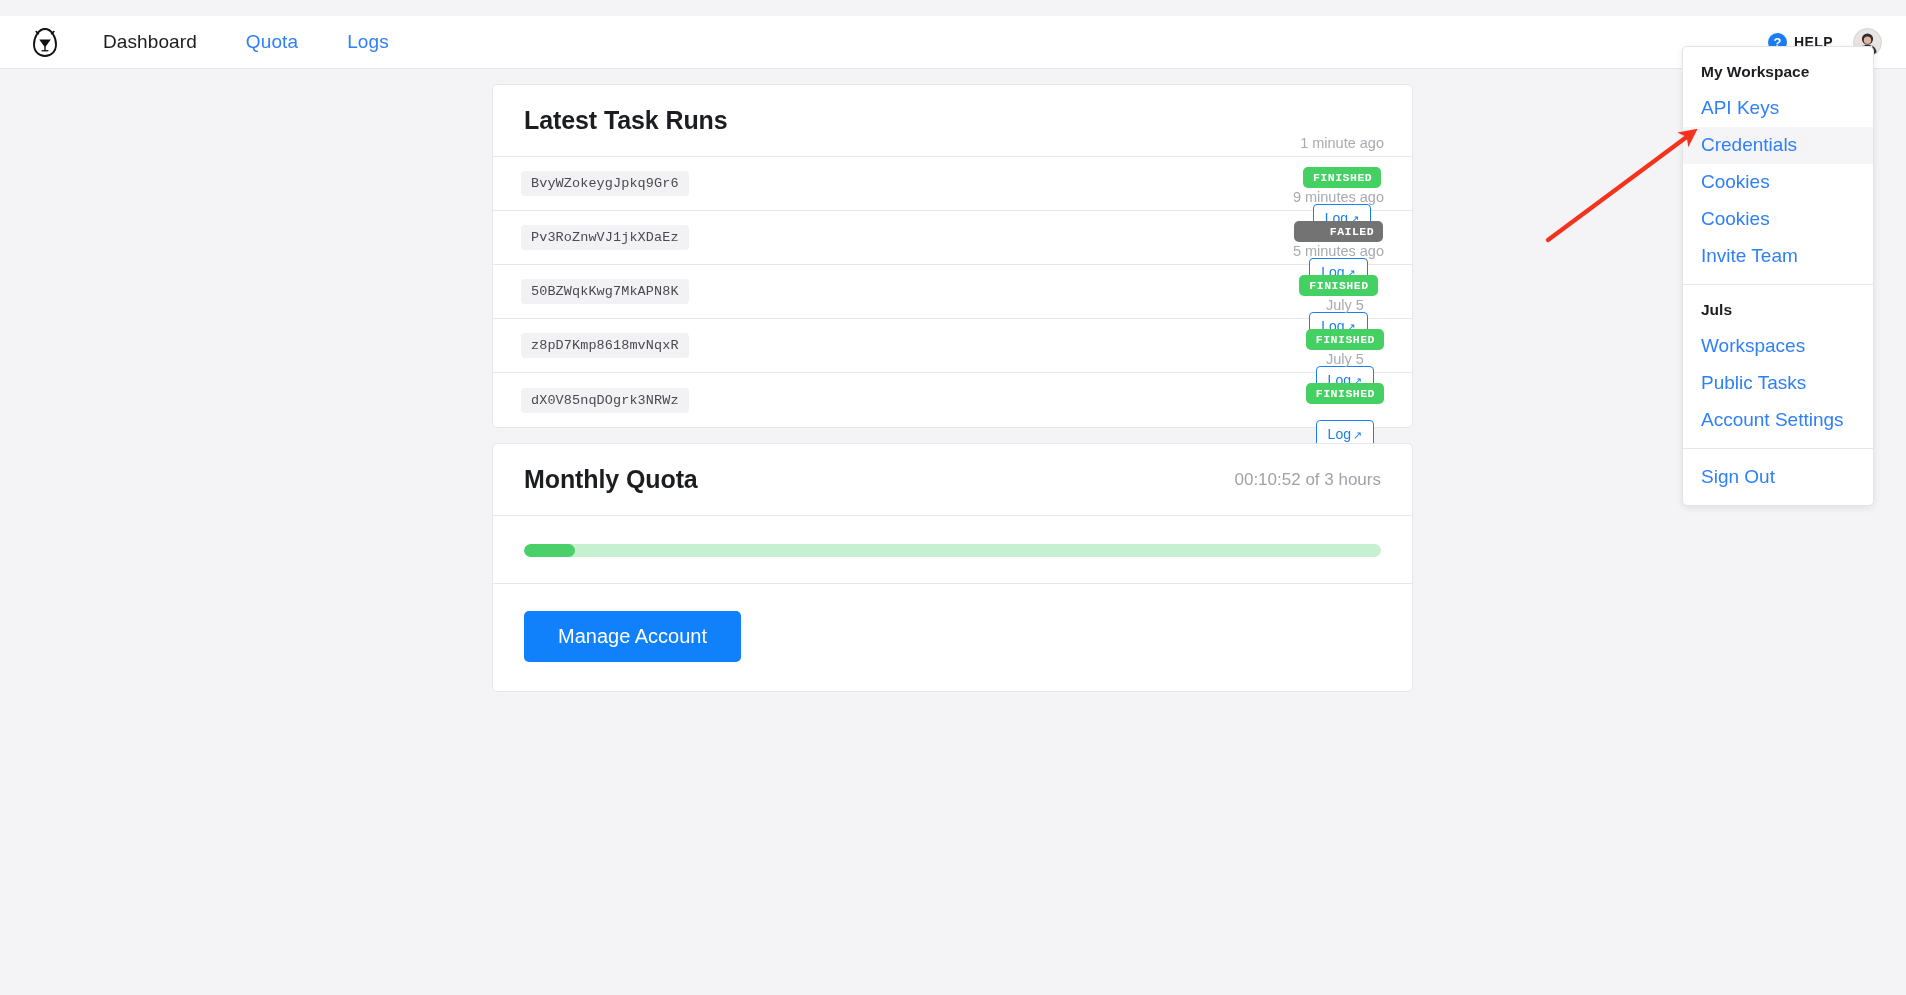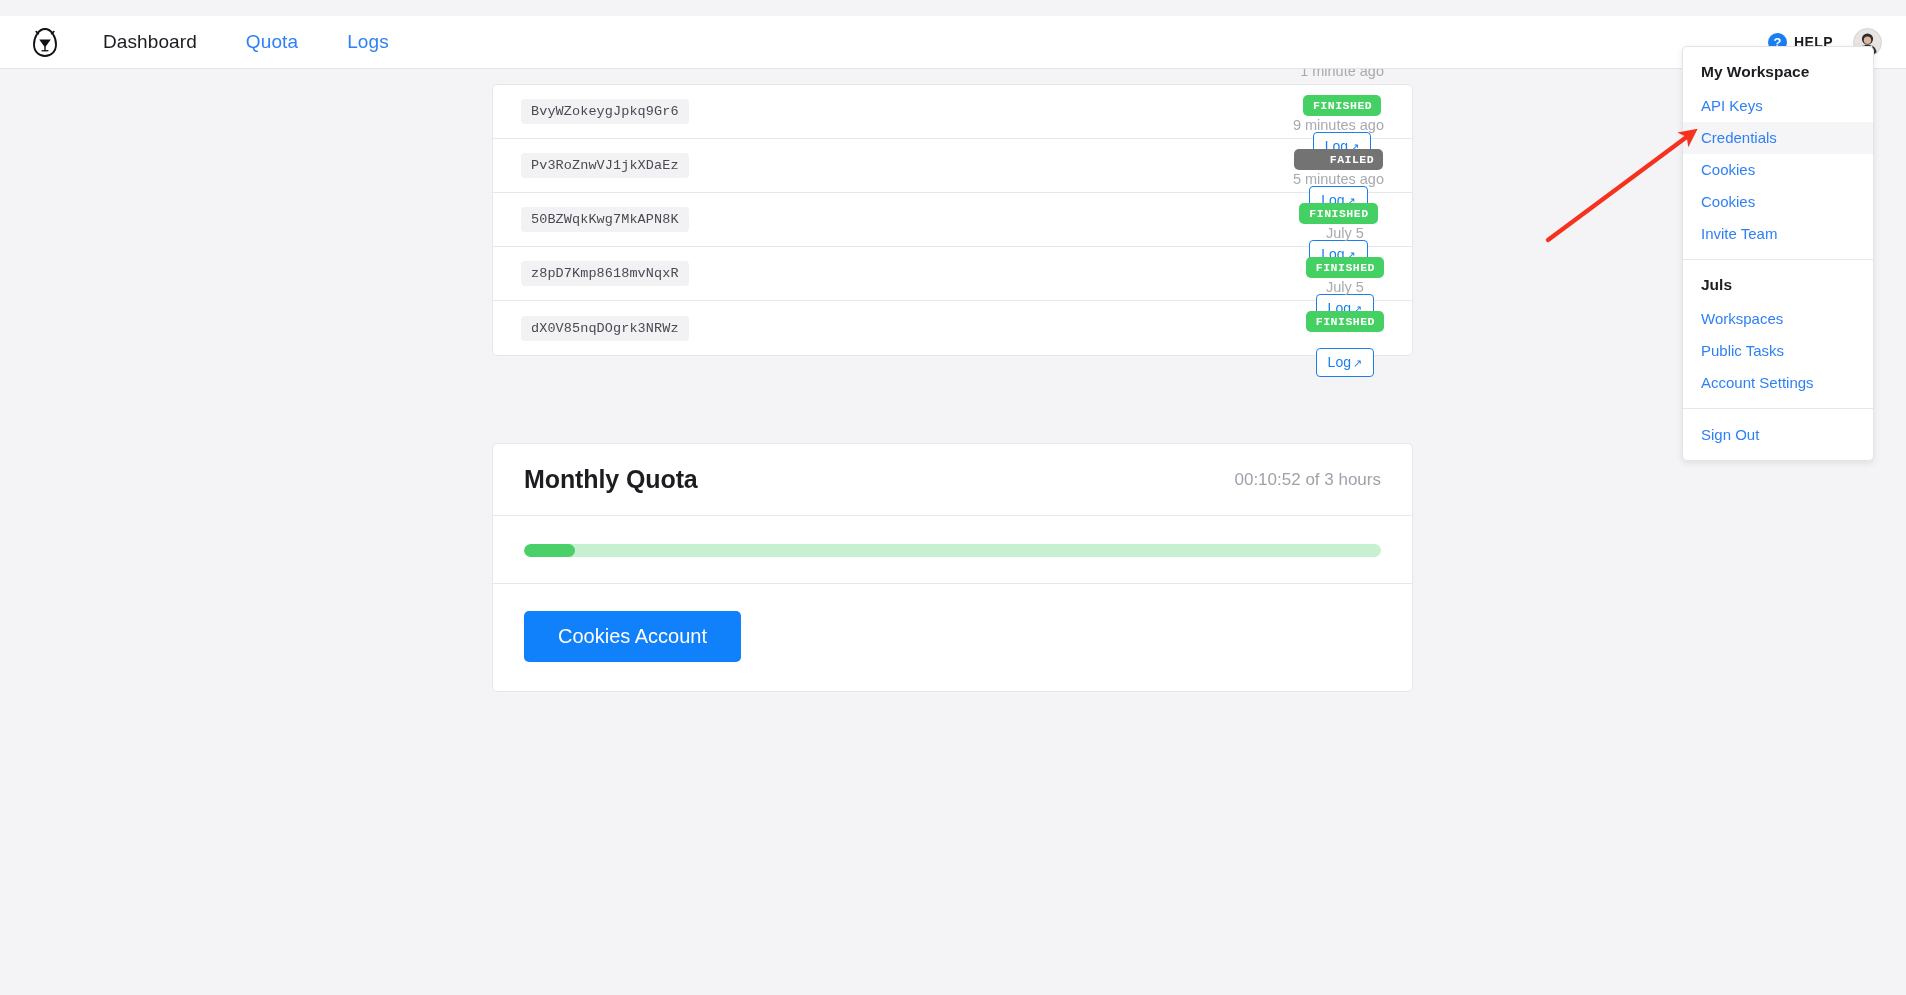--- a/index.html
+++ b/index.html
@@ -150,21 +150,21 @@
     box-shadow: 0 2px 7px rgba(20,22,30,.09);
     z-index: 20; padding: 10px 0 0;
   }
   .dd-section { padding-bottom: 9px; }
   .dd-section + .dd-section { border-top: 1px solid #e6e7eb; padding-top: 10px; }
   .dd-heading {
     font-size: 15.5px; font-weight: bold; color: #1c1d21;
     padding: 6px 18px 9px;
   }
   .dd-item {
-    display: block; font-size: 15px; color: #2f80f7;
+    display: block; font-size: 19px; color: #2f80f7;
     padding: 7px 18px 8px; cursor: pointer; text-decoration: none;
     white-space: nowrap;
   }
   .dd-item.hover { background: #f5f5f7; }
 
   
   .annotation {
     position: absolute; top: 0; left: 0;
     width: 1906px; height: 995px;
     pointer-events: none; z-index: 40;
@@ -206,20 +206,23 @@
         <path d="M8.6 16.6 C8.6 21 9.8 24.4 9.8 26.4 L11.4 26.8 C11.4 23.8 10.6 19.6 10.6 16.2 Z" fill="#f0ece9"></path>
         <path d="M18.4 16.6 C18.4 21 17.2 24.4 17.2 26.4 L15.6 26.8 C15.6 23.8 16.4 19.6 16.4 16.2 Z" fill="#f0ece9"></path>
       </svg>
     </span>
   </div>
 </div>
 
 <div class="main">
 
   <section class="card" id="card-runs">
+    <div class="card-head">
+      <span class="card-title">Latest Task Runs</span>
+    </div>
 
     <div class="run-row">
       <span class="run-id">BvyWZokeygJpkq9Gr6</span>
       <span class="run-right">
         <span class="run-time">1 minute ago</span>
         <span class="badge finished">FINISHED</span>
         <button class="log-btn">
           <span>Log</span><span class="arrow">↗</span>
         </button>
       </span>
@@ -274,21 +277,21 @@
     <div class="card-head">
       <span class="card-title">Monthly Quota</span>
       <span class="card-head-right">00:10:52 of 3 hours</span>
     </div>
     <div class="quota-body">
       <div class="progress-track">
         <div class="progress-fill" id="quota-fill" style="width: 6%;"></div>
       </div>
     </div>
     <div class="quota-footer">
-      <button class="primary-btn">Cookies Account</button>
+      <button class="primary-btn">Manage Account</button>
     </div>
   </section>
 </div>
 
 <div class="dropdown">
 
   <div class="dd-section">
     <div class="dd-heading">My Workspace</div>
     <a class="dd-item" href="#">API Keys</a>
     <a class="dd-item hover" href="#">Credentials</a>

